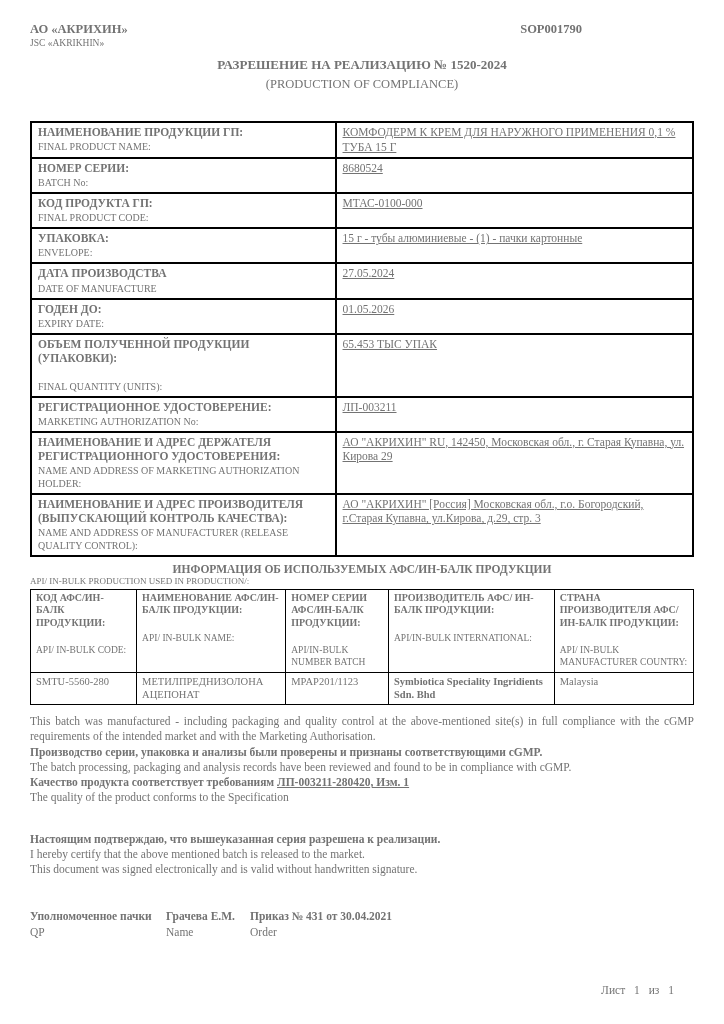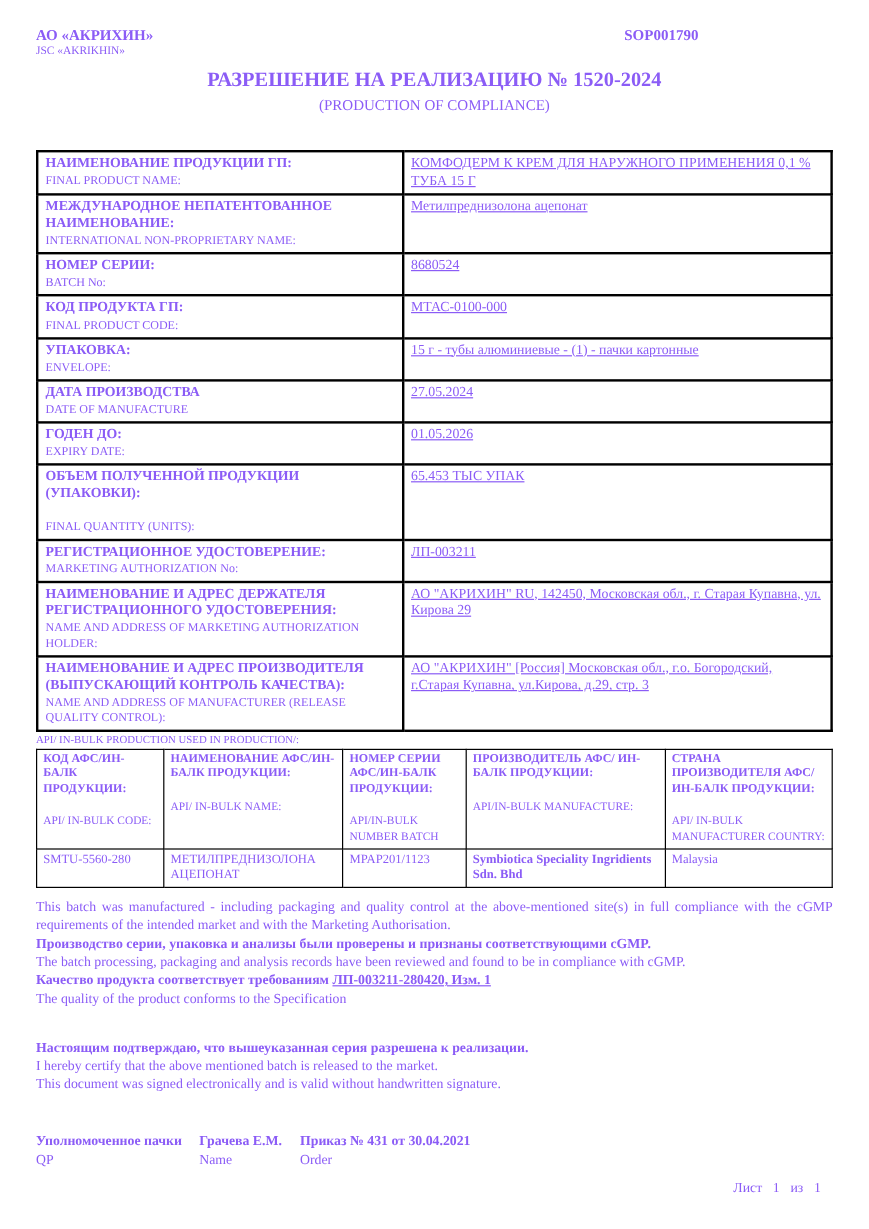--- a/index.html
+++ b/index.html
@@ -1,29 +1,29 @@
 <!DOCTYPE html>
 <html><head>
 <meta charset="utf-8">
 <style>
   * { margin:0; padding:0; box-sizing:border-box; }
   html,body { background:#ffffff; }
   .page {
-    width:724px; height:1024px; background:#ffffff; color:#8b5cf6;
+    width:724px; height:1024px; background:#ffffff; color:#737373;
     font-family:"Liberation Serif","DejaVu Serif",serif;
     padding:22px 30px 0 30px; position:relative; overflow:hidden;
   }
   .b { font-weight:bold; }
   
   .top-header { display:flex; justify-content:space-between; align-items:flex-start; }
   .company-ru { font-weight:bold; font-size:12.5px; }
   .company-en { font-size:9.5px; margin-top:1px; }
   .sop { font-weight:bold; font-size:12.5px; margin-right:112px; }
   
-  .title { text-align:center; font-weight:bold; font-size:17px; margin-top:9px; }
+  .title { text-align:center; font-weight:bold; font-size:13px; margin-top:9px; }
   .subtitle { text-align:center; font-size:12.5px; margin-top:4px; }
   
   .main-table { width:100%; border-collapse:collapse; margin-top:29px; }
   .main-table td { border:2px solid #000; vertical-align:top; padding:2px 7px 3px 6px; }
   .col-label { width:46%; }
   .lbl-ru { font-weight:bold; font-size:11.5px; line-height:1.22; }
   .lbl-en { font-size:10px; line-height:1.3; margin-top:1px; }
   .lbl-en.gap-en { margin-top:15px; }
   .val { font-size:11.5px; line-height:1.28;text-decoration:underline; }
   
@@ -40,21 +40,21 @@
   .st-en { font-size:11.5px; line-height:1.33; text-align:justify;font-family:Liberation Serif, serif; }
   .u { text-decoration:underline; }
   .mt-lg { margin-top:26px; }
   .mt-sig { margin-top:30px; }
   
   .sig-row { display:flex; font-size:11.5px; line-height:1.45; }
   .sig-c1 { width:136px; flex:0 0 auto; }
   .sig-c2 { width:84px; flex:0 0 auto; }
   .sig-c3 { flex:1 1 auto; }
   
-  .sheet-footer { position:absolute; right:40px; bottom:28px; font-size:11.5px; word-spacing:6px;text-align:right; }
+  .sheet-footer { position:absolute; right:50px; bottom:28px; font-size:11.5px; word-spacing:6px;text-align:right; }
 </style>
 </head>
 <body>
 
 <div class="page">
 
   <div class="top-header">
     <div>
       <div class="company-ru">АО «АКРИХИН»</div>
       <div class="company-en">JSC «AKRIKHIN»</div>
@@ -73,27 +73,20 @@
     <tbody>
       <tr>
         <td>
           <div class="lbl-ru">НАИМЕНОВАНИЕ ПРОДУКЦИИ ГП:</div>
           <div class="lbl-en">FINAL PRODUCT NAME:</div>
         </td>
         <td class="val">КОМФОДЕРМ К КРЕМ ДЛЯ НАРУЖНОГО ПРИМЕНЕНИЯ 0,1 % ТУБА 15 Г</td>
       </tr>
       <tr>
         <td>
-          <div class="lbl-ru">МЕЖДУНАРОДНОЕ НЕПАТЕНТОВАННОЕ НАИМЕНОВАНИЕ:</div>
-          <div class="lbl-en">INTERNATIONAL NON-PROPRIETARY NAME:</div>
-        </td>
-        <td class="val">Метилпреднизолона ацепонат</td>
-      </tr>
-      <tr>
-        <td>
           <div class="lbl-ru">НОМЕР СЕРИИ:</div>
           <div class="lbl-en">BATCH No:</div>
         </td>
         <td class="val">8680524</td>
       </tr>
       <tr>
         <td>
           <div class="lbl-ru">КОД ПРОДУКТА ГП:</div>
           <div class="lbl-en">FINAL PRODUCT CODE:</div>
         </td>
@@ -144,20 +137,21 @@
       <tr>
         <td>
           <div class="lbl-ru">НАИМЕНОВАНИЕ И АДРЕС ПРОИЗВОДИТЕЛЯ (ВЫПУСКАЮЩИЙ КОНТРОЛЬ КАЧЕСТВА):</div>
           <div class="lbl-en">NAME AND ADDRESS OF MANUFACTURER (RELEASE QUALITY CONTROL):</div>
         </td>
         <td class="val">АО "АКРИХИН" [Россия] Московская обл., г.о. Богородский, г.Старая Купавна, ул.Кирова, д.29, стр. 3</td>
       </tr>
     </tbody>
   </table>
 
+  <div class="api-title">ИНФОРМАЦИЯ ОБ ИСПОЛЬЗУЕМЫХ АФС/ИН-БАЛК ПРОДУКЦИИ</div>
   <div class="api-subtitle">API/ IN-BULK PRODUCTION USED IN PRODUCTION/:</div>
 
   <table class="api-table">
     <colgroup>
       <col style="width:16%">
         <col style="width:22.5%">
         <col style="width:15.5%">
         <col style="width:25%">
         <col style="width:21%">
     </colgroup>
@@ -170,21 +164,21 @@
         <td>
           <div class="api-h-ru">НАИМЕНОВАНИЕ АФС/ИН-БАЛК ПРОДУКЦИИ:</div>
           <div class="api-h-en">API/ IN-BULK NAME:</div>
         </td>
         <td>
           <div class="api-h-ru">НОМЕР СЕРИИ АФС/ИН-БАЛК ПРОДУКЦИИ:</div>
           <div class="api-h-en">API/IN-BULK NUMBER BATCH</div>
         </td>
         <td>
           <div class="api-h-ru">ПРОИЗВОДИТЕЛЬ АФС/ ИН-БАЛК ПРОДУКЦИИ:</div>
-          <div class="api-h-en">API/IN-BULK MANUFACTURE:</div>
+          <div class="api-h-en">API/IN-BULK INTERNATIONAL:</div>
         </td>
         <td>
           <div class="api-h-ru">СТРАНА ПРОИЗВОДИТЕЛЯ АФС/ ИН-БАЛК ПРОДУКЦИИ:</div>
           <div class="api-h-en">API/ IN-BULK MANUFACTURER COUNTRY:</div>
         </td>
       </tr>
       <tr>
         <td class="api-val">SMTU-5560-280</td>
         <td class="api-val">МЕТИЛПРЕДНИЗОЛОНА АЦЕПОНАТ</td>
         <td class="api-val">MPAP201/1123</td>

